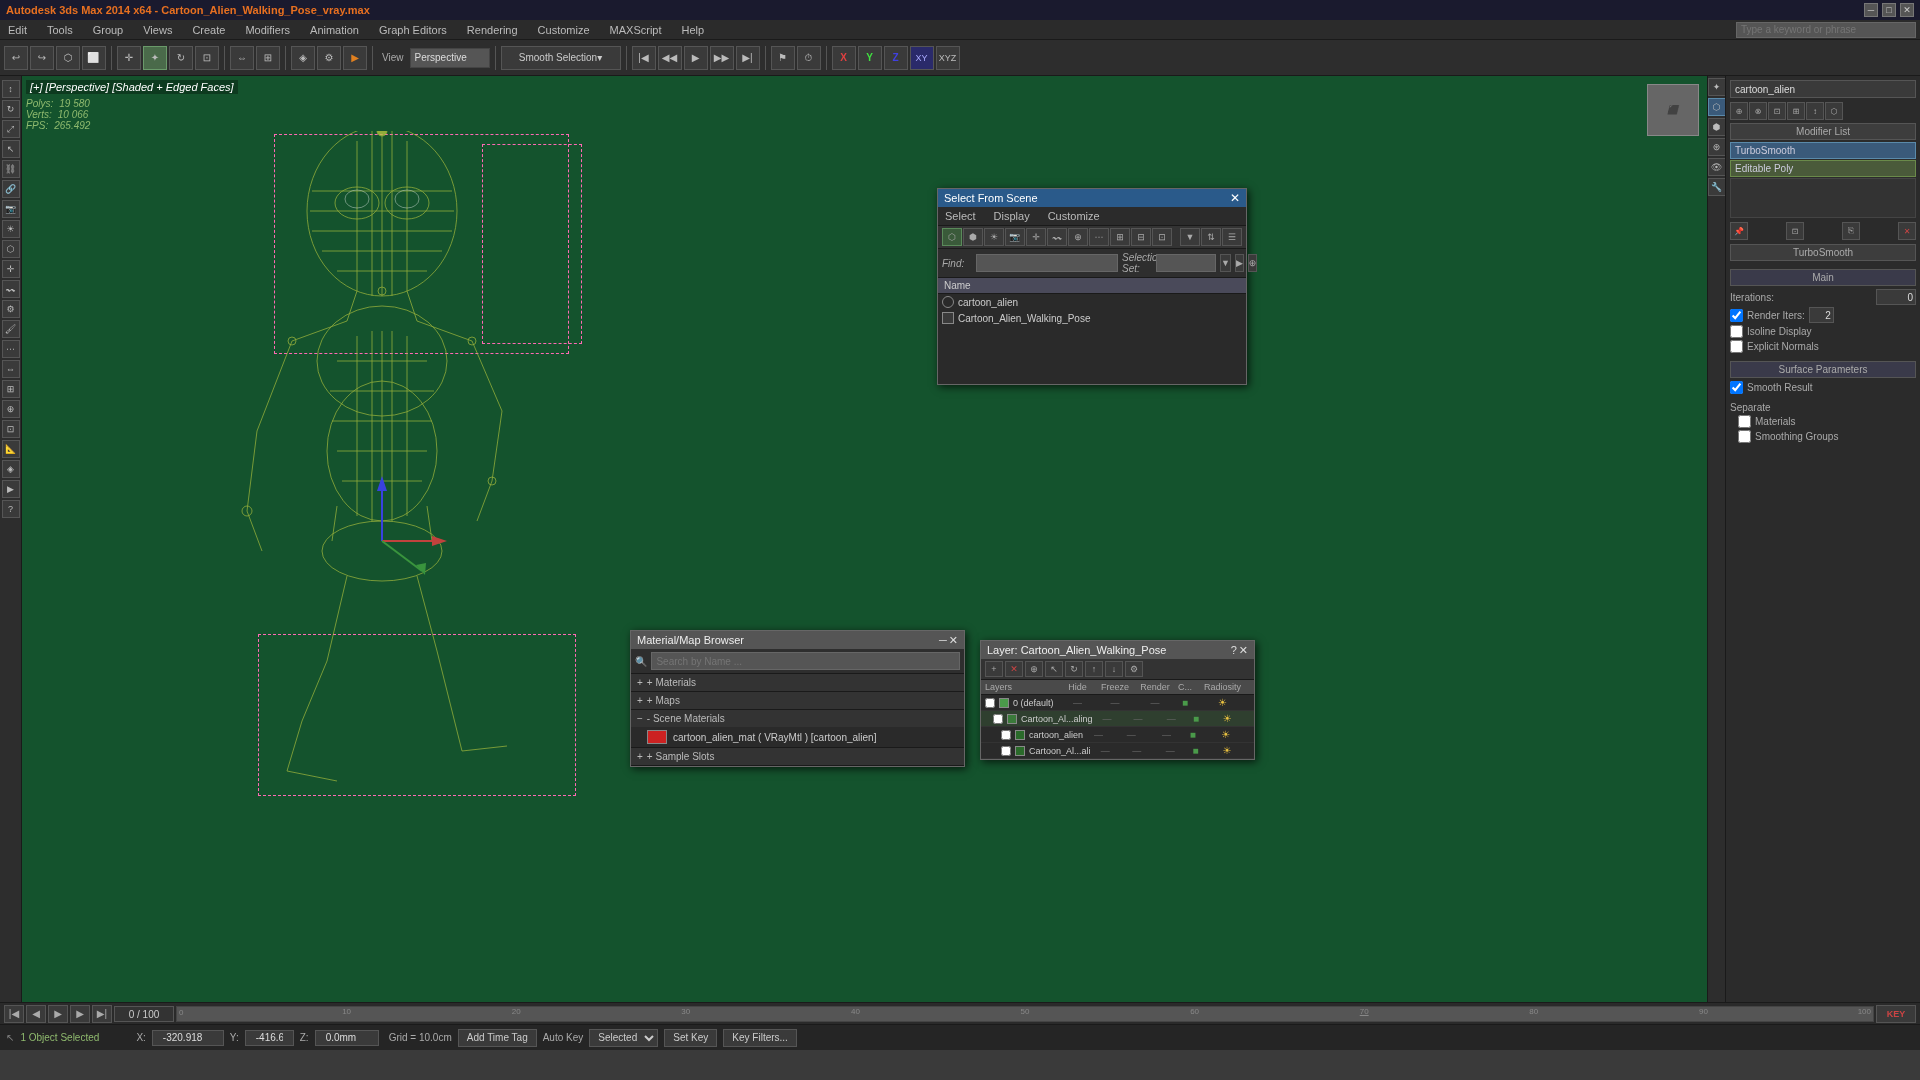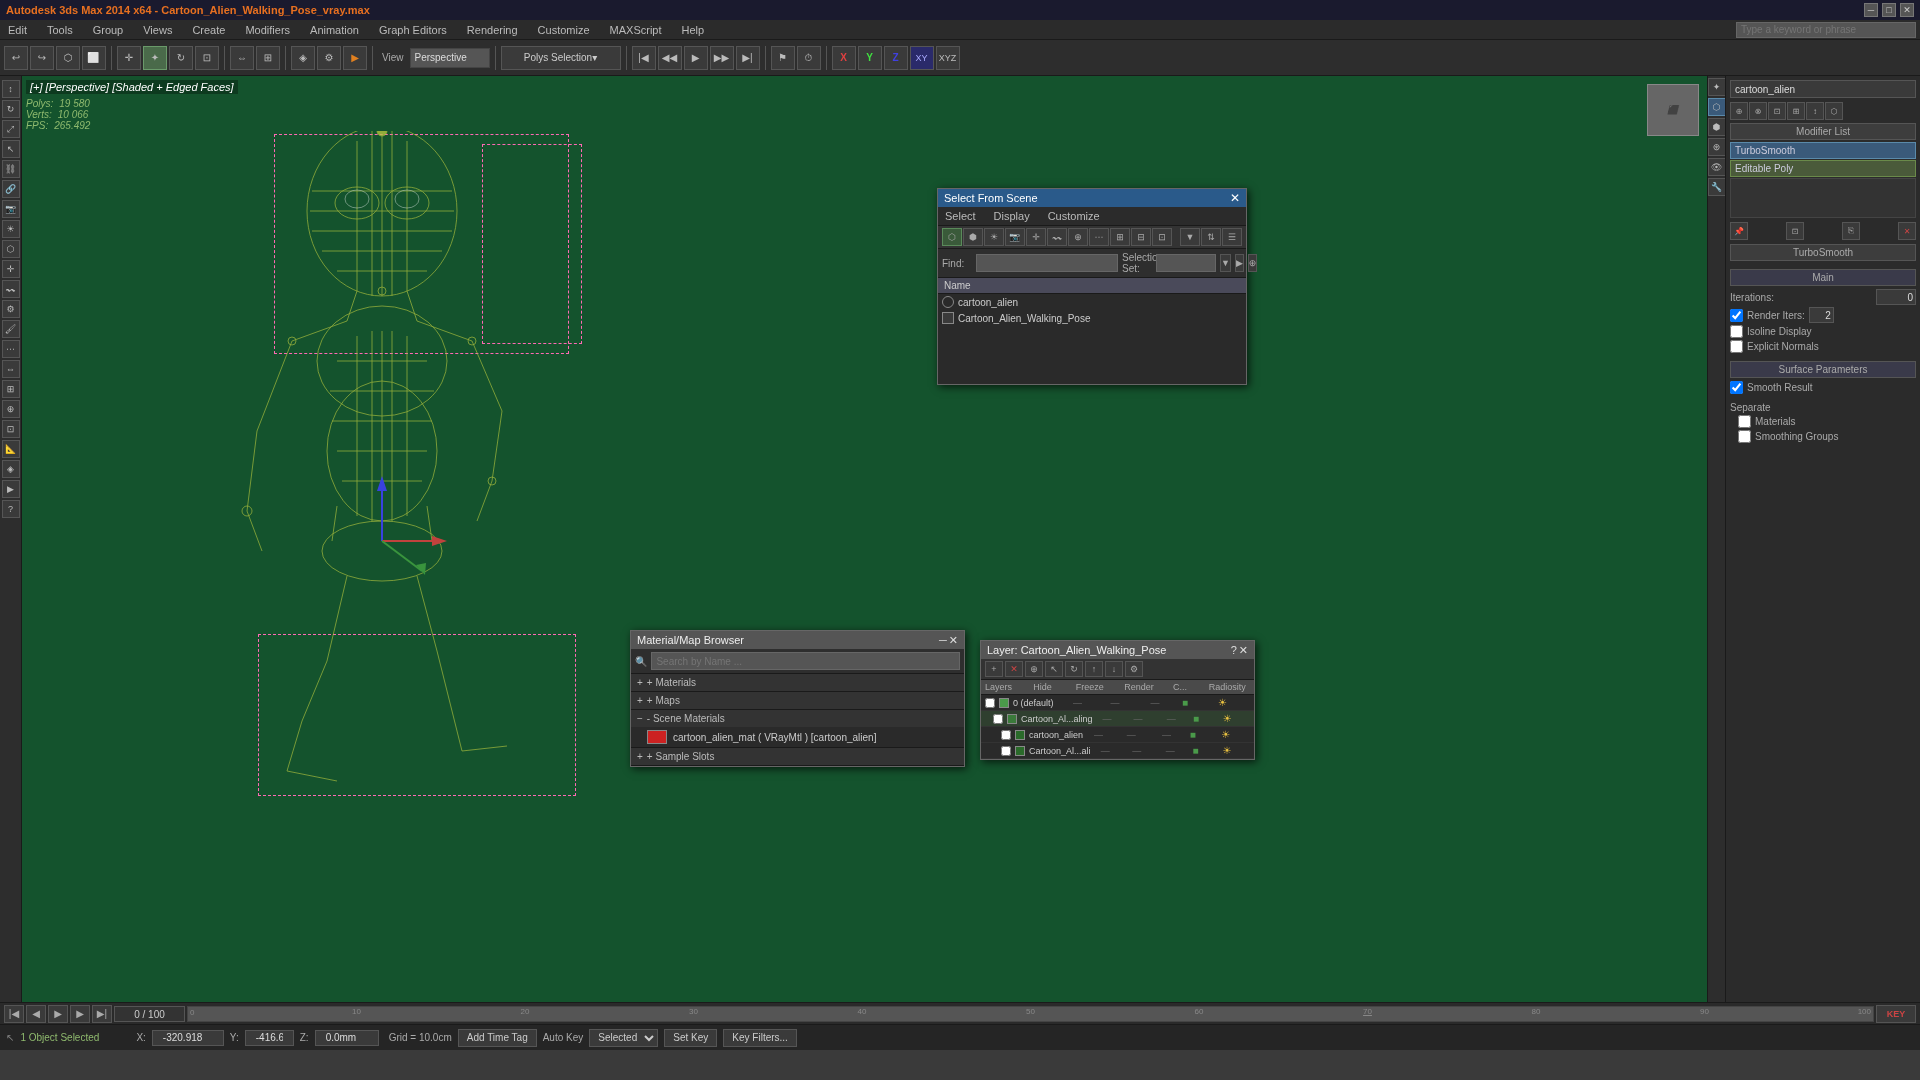--- a/index.html
+++ b/index.html
@@ -281,21 +281,21 @@
       cursor: pointer;
     }
     #sfs-search-row {
       display: flex;
       align-items: center;
       padding: 3px 4px;
       gap: 4px;
       border-bottom: 1px solid #1a1a1a;
       background: #2e2e2e;
     }
-    #sfs-search-row label { color: #aaa; font-size: 10px; min-width: 30px; }
+    #sfs-search-row label { color: #aaa; font-size: 10px; min-width: 30px; font-style: italic; }
     #sfs-find-input {
       flex: 1; height: 18px;
       background: #555;
       border: 1px solid #666;
       color: #ddd;
       font-size: 10px;
       padding: 0 4px;
     }
     #sfs-selset-label { color: #aaa; font-size: 10px; min-width: 60px; }
     #sfs-selset-input {
@@ -455,21 +455,21 @@
       display: flex; align-items: center; justify-content: center;
       cursor: pointer;
     }
     #ld-header {
       display: flex;
       align-items: center;
       padding: 2px 4px;
       background: #4a4a4a;
       font-size: 9px;
       color: #aaa;
-      gap: 16px;
+      gap: 0;
       border-bottom: 1px solid #1a1a1a;
     }
     .ld-col { color: #aaa; font-size: 9px; }
     .ld-col-name { flex: 1; }
     .ld-col-hide { width: 35px; text-align: center; }
     .ld-col-freeze { width: 40px; text-align: center; }
     .ld-col-render { width: 40px; text-align: center; }
     .ld-col-c { width: 20px; text-align: center; }
     .ld-col-rad { width: 55px; text-align: center; }
     #ld-list {
@@ -514,21 +514,21 @@
     .anim-btn {
       width: 20px; height: 18px;
       background: #3a3a3a;
       border: 1px solid #555;
       color: #aaa;
       font-size: 10px;
       display: flex; align-items: center; justify-content: center;
       cursor: pointer;
     }
     #frame-counter {
-      width: 71px; height: 16px;
+      width: 60px; height: 16px;
       background: #333;
       border: 1px solid #555;
       color: #ccc;
       font-size: 10px;
       text-align: center;
       line-height: 16px;
     }
     #time-scrubber {
       flex: 1;
       height: 16px;
@@ -652,21 +652,21 @@
   <div class="toolbar-btn">⇔</div>
   <div class="toolbar-btn">⊞</div>
   <div class="toolbar-separator"></div>
   <div class="toolbar-btn">◈</div>
   <div class="toolbar-btn">⚙</div>
   <div class="toolbar-btn" style="color:#e08020;">▶</div>
   <div class="toolbar-separator"></div>
   <span class="toolbar-label">View</span>
   <input type="text" class="toolbar-input" value="Perspective" style="">
   <div class="toolbar-separator"></div>
-  <div class="toolbar-btn" style="width:120px;color:#ccc;font-size:10px;">Polys Selection▾</div>
+  <div class="toolbar-btn" style="width:120px;color:#ccc;font-size:10px;">Smooth Selection▾</div>
   <div class="toolbar-separator"></div>
 
   <div class="toolbar-btn">|◀</div>
   <div class="toolbar-btn">◀◀</div>
   <div class="toolbar-btn">▶</div>
   <div class="toolbar-btn">▶▶</div>
   <div class="toolbar-btn">▶|</div>
   <div class="toolbar-separator"></div>
   <div class="toolbar-btn">⚑</div>
   <div class="toolbar-btn">⏱</div>

